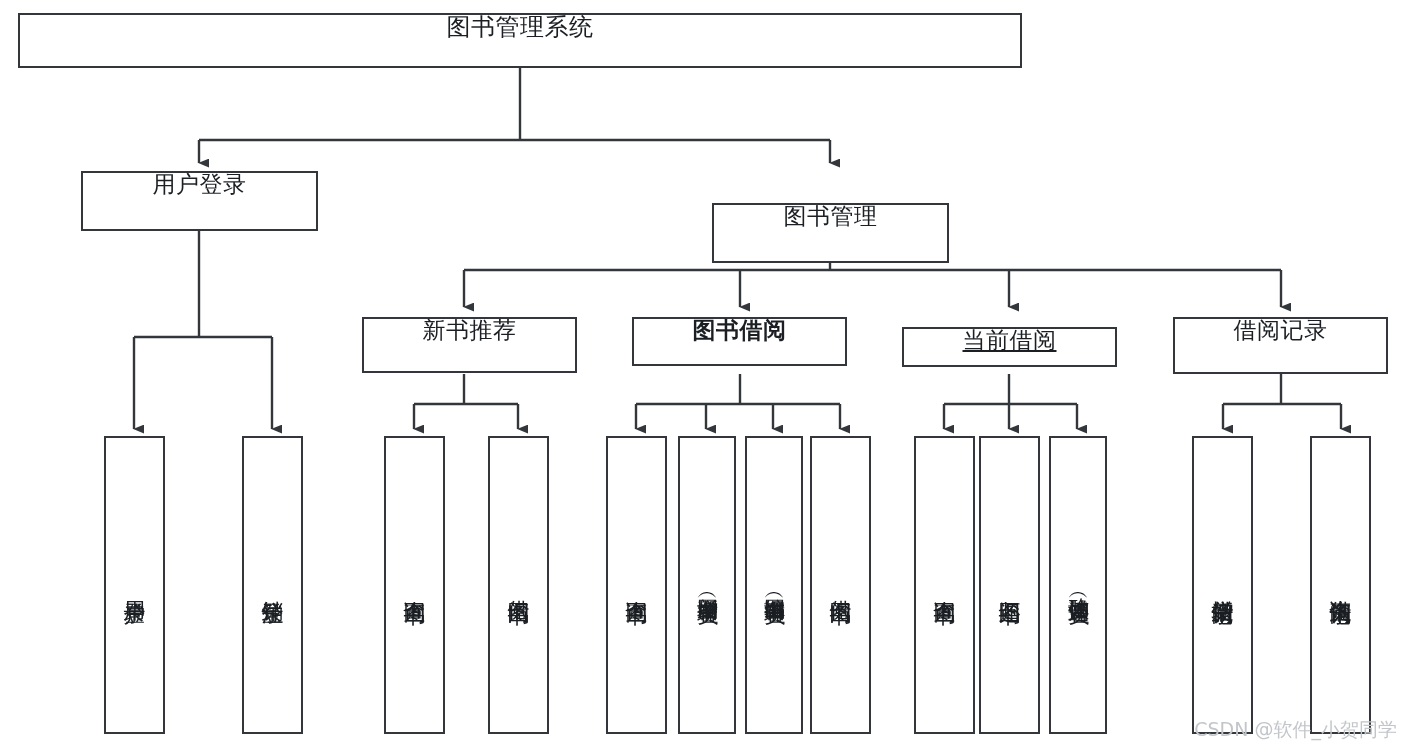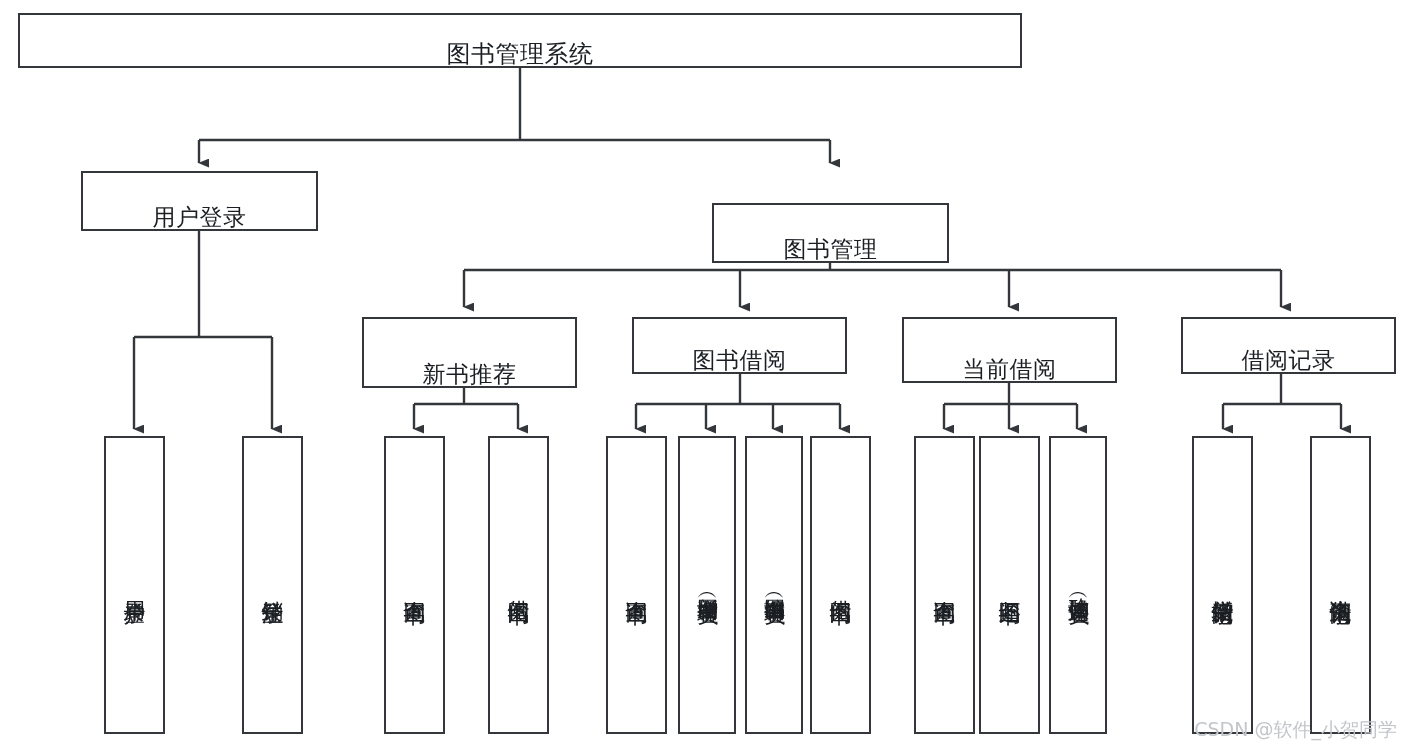--- a/index.html
+++ b/index.html
@@ -24,21 +24,21 @@
     top: 0;
     width: 1405px;
     height: 747px;
   }
   .node {
     position: absolute;
     box-sizing: border-box;
     background: #ffffff;
     border: 2.2px solid #33373b;
     display: flex;
-    align-items: flex-end;
+    align-items: flex-start;
     justify-content: center;
     color: #1b1f23;
     z-index: 2;
   }
   .node .label {
     display: block;
     line-height: 1.0;
     letter-spacing: 0.5px;
   }
   
@@ -142,30 +142,30 @@
     <span class="label">图书管理系统</span>
   </div>
 
   <div class="node horiz" style="left:81px; top:171px; width:237px; height:60px;">
     <span class="label">用户登录</span>
   </div>
   <div class="node horiz" style="left:712px; top:171px; width:237px; height:60px;margin-top:32px;">
     <span class="label">图书管理</span>
   </div>
 
-  <div class="node horiz" style="left:362px; top:317px; width:215px; height:71px;">
+  <div class="node horiz" style="left:362px; top:317px; width:215px; height:56px;">
     <span class="label">新书推荐</span>
   </div>
-  <div class="node horiz" style="left:632px; top:317px; width:215px; height:57px;">
+  <div class="node horiz" style="left:632px; top:317px; width:215px; height:49px;font-weight:bold;">
     <span class="label">图书借阅</span>
   </div>
-  <div class="node horiz" style="left:902px; top:317px; width:215px; height:66px;">
+  <div class="node horiz" style="left:902px; top:327px; width:215px; height:40px;text-decoration:underline;">
     <span class="label">当前借阅</span>
   </div>
-  <div class="node horiz" style="left:1173px; top:317px; width:215px; height:57px;margin-left:8px;">
+  <div class="node horiz" style="left:1173px; top:317px; width:215px; height:57px;">
     <span class="label">借阅记录</span>
   </div>
 
   <div class="node vert" style="left:104px; top:436px; width:61px; height:298px;">
     <span class="label">用户登录</span>
   </div>
   <div class="node vert" style="left:242px; top:436px; width:61px; height:298px;">
     <span class="label">注销登录</span>
   </div>
 

